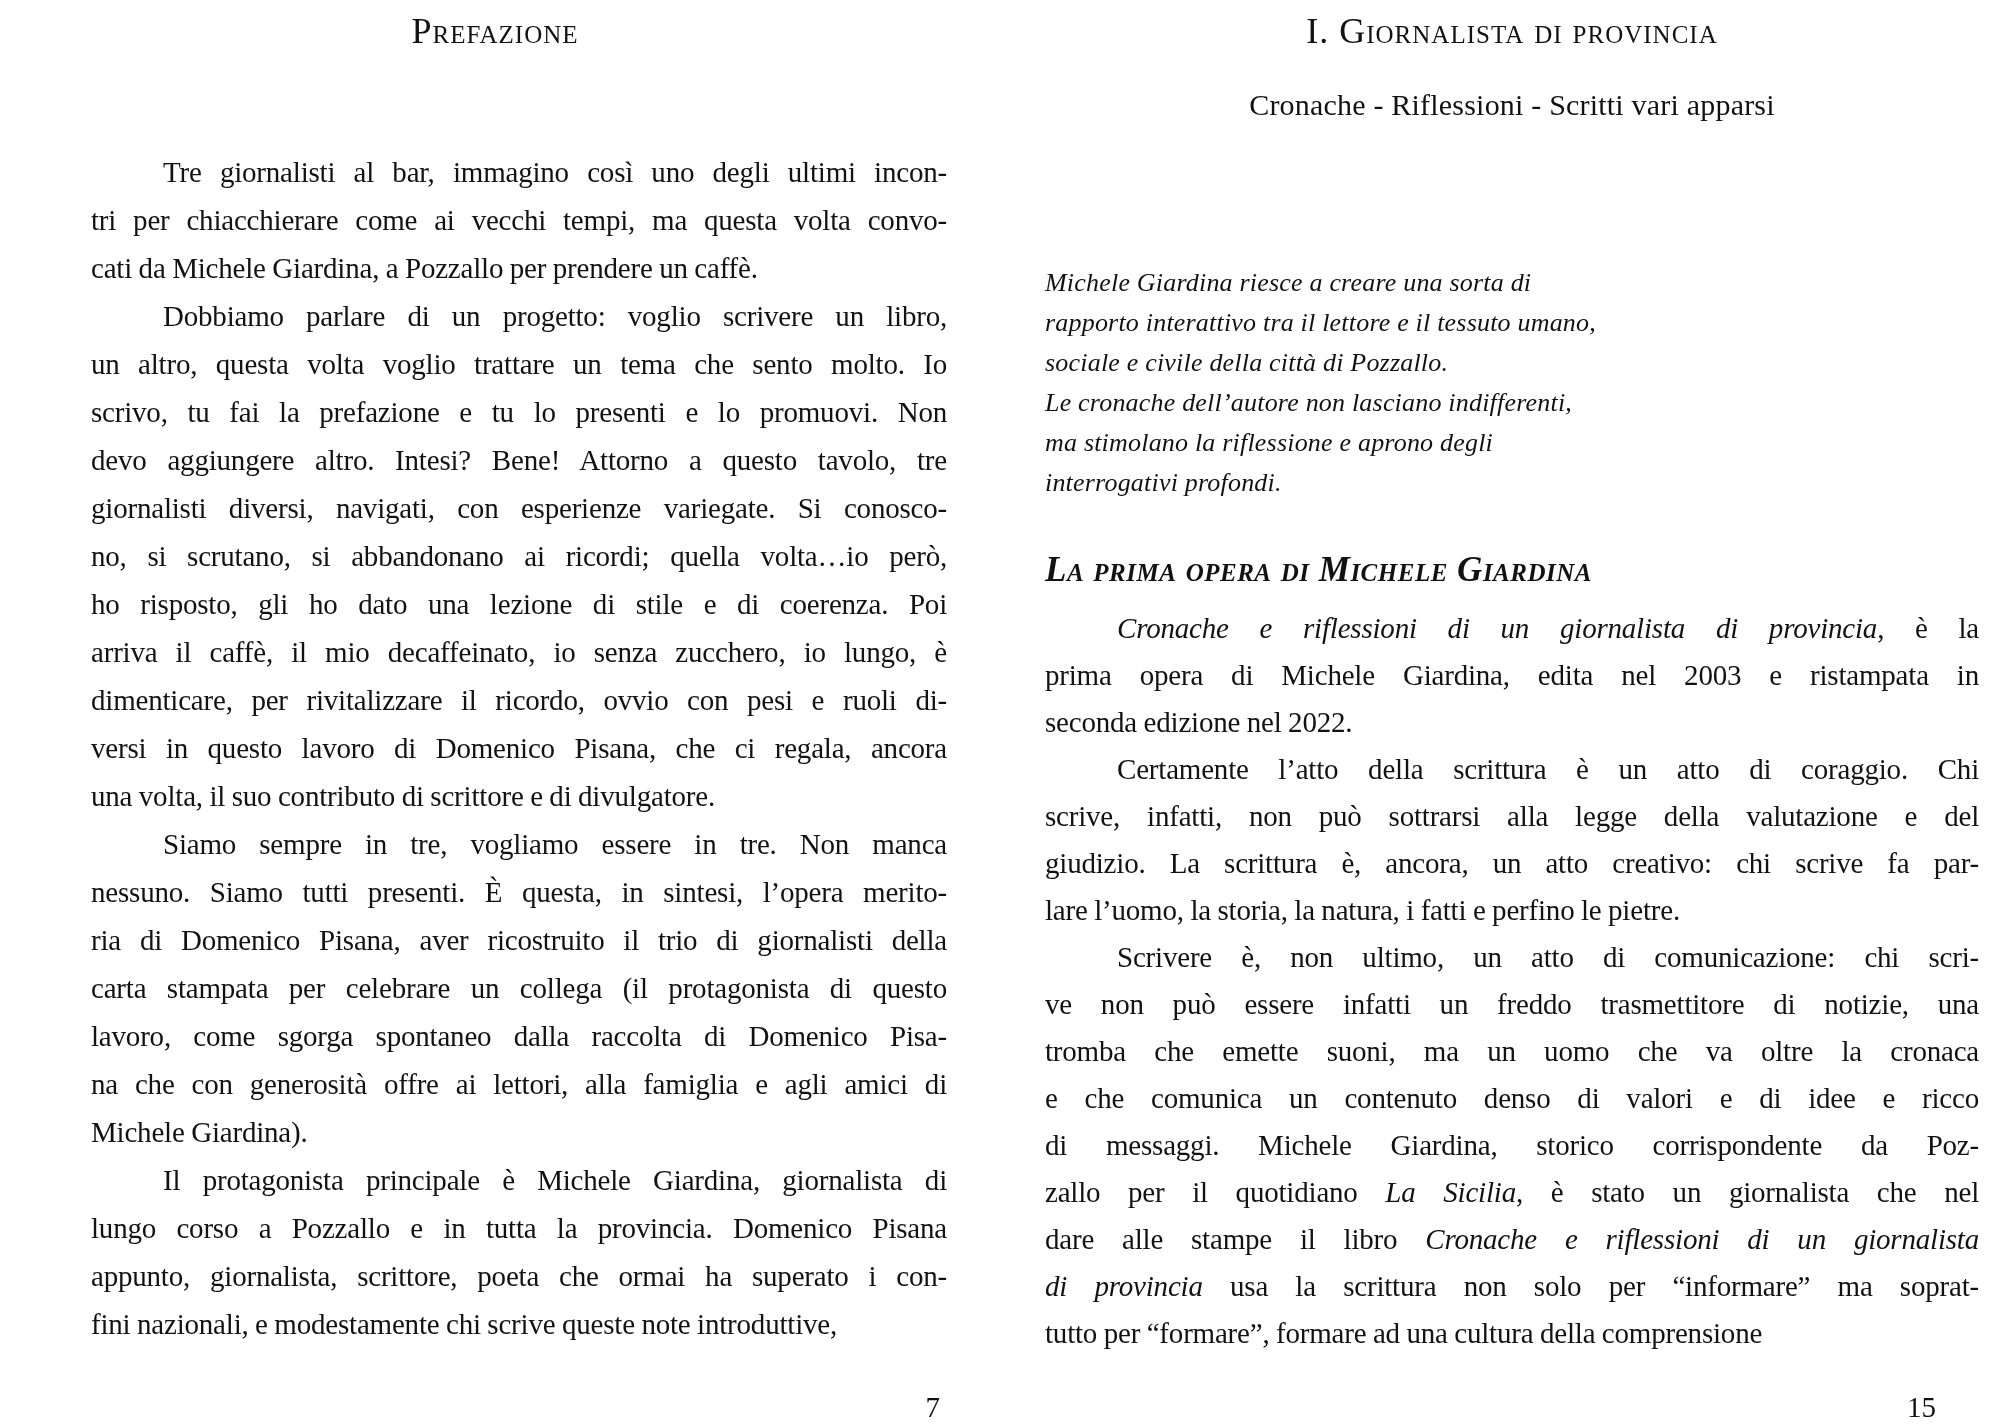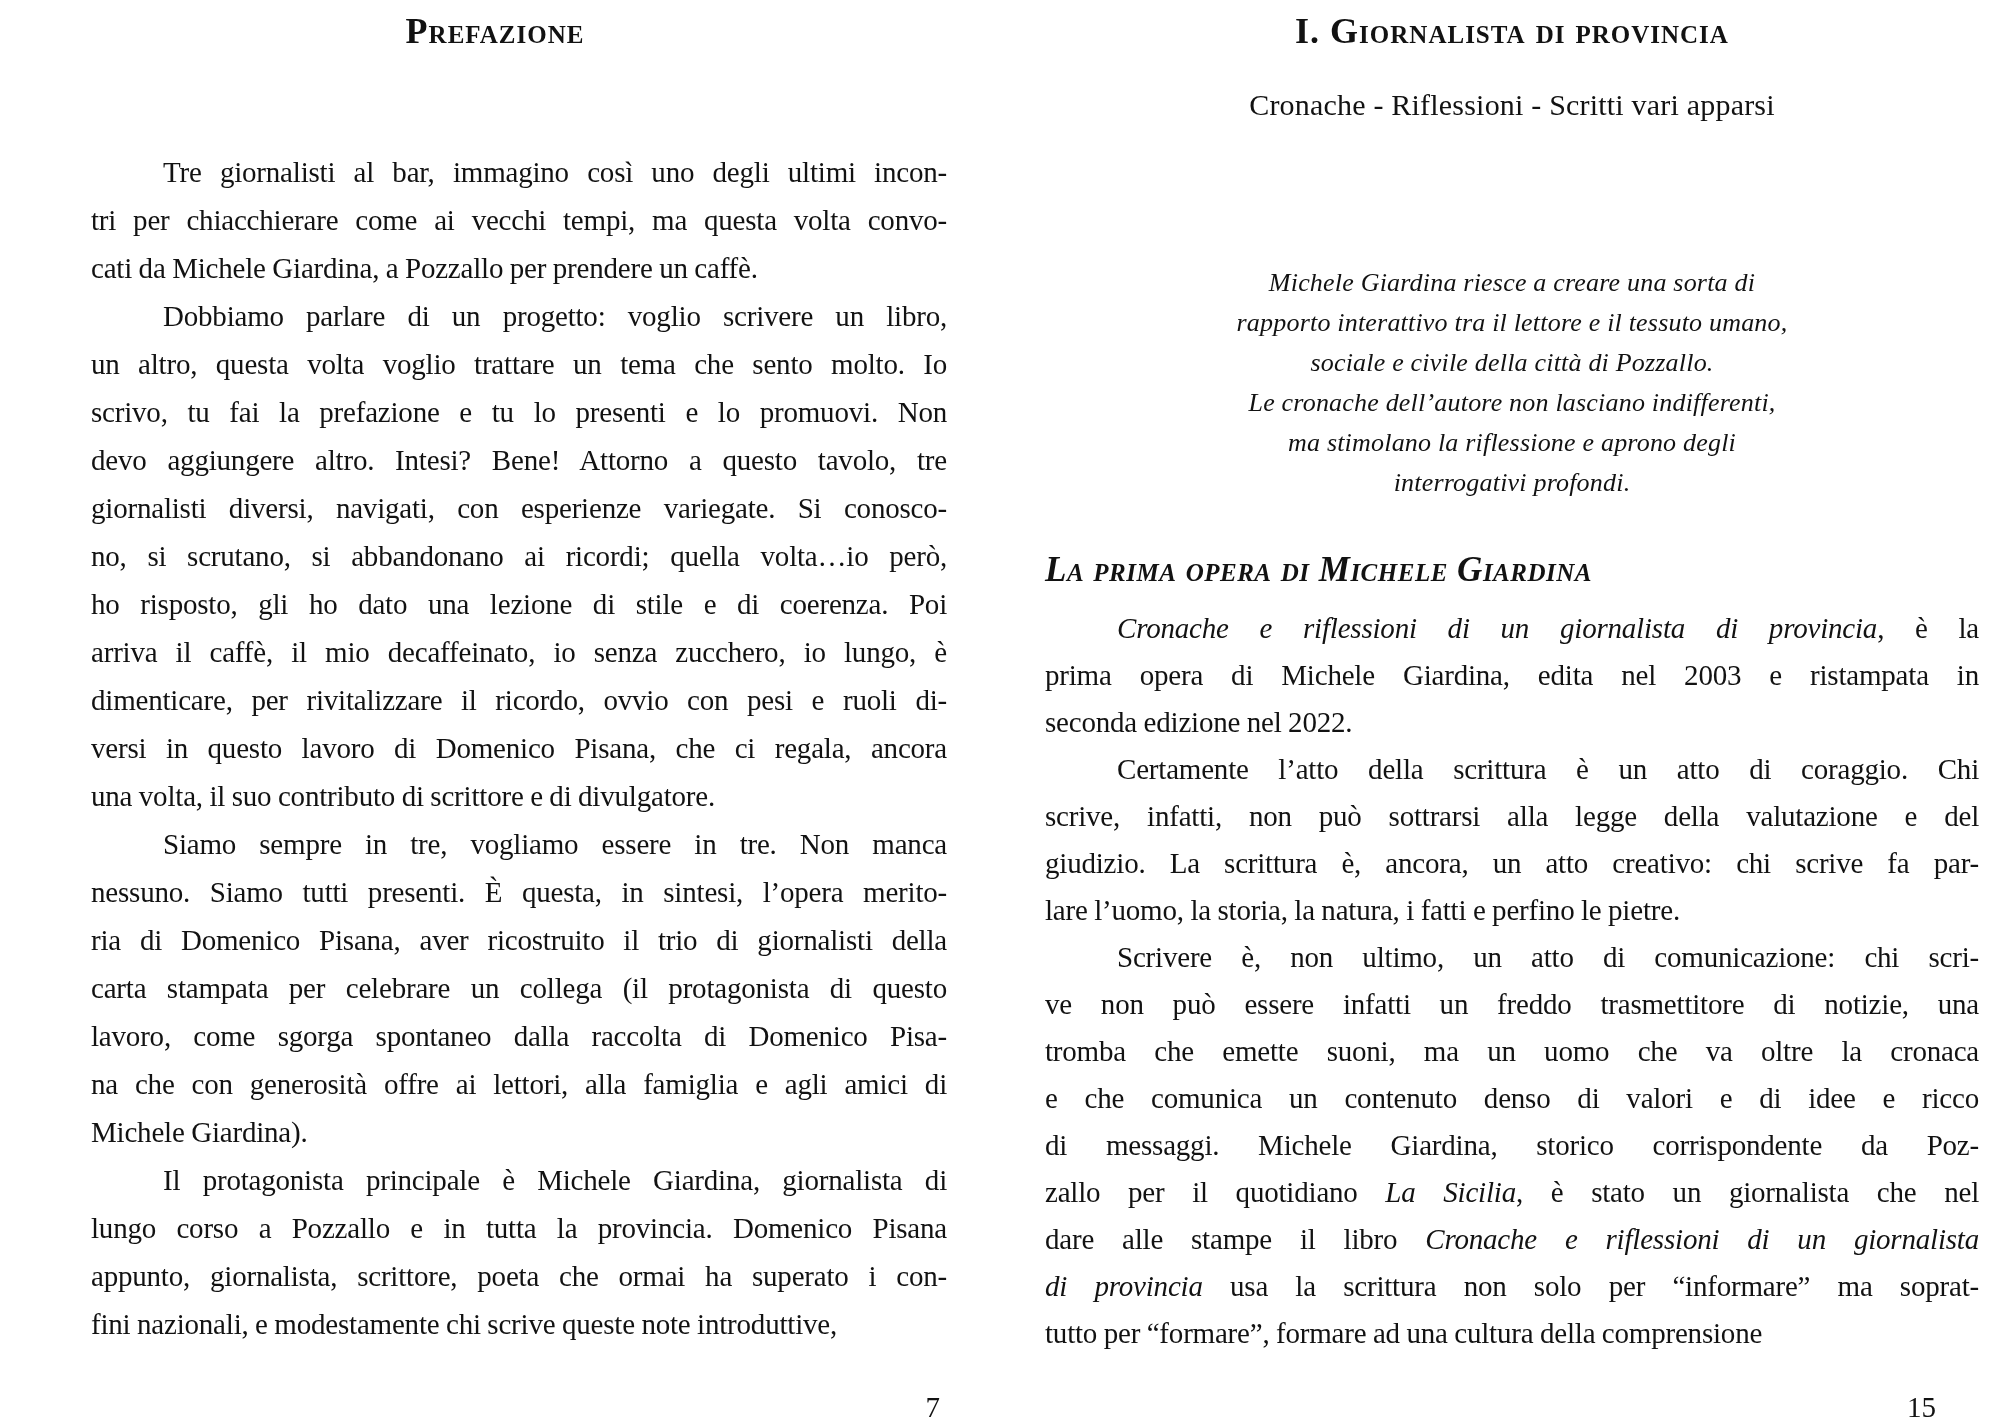--- a/index.html
+++ b/index.html
@@ -10,21 +10,21 @@
     font-family: "Liberation Serif", serif;
     overflow: hidden;
   }
   .book { display: flex; width: 2000px; height: 1425px; }
   .page { position: relative; box-sizing: border-box; width: 1000px; height: 1425px; }
   .page-left  { padding: 8px 53px 0 43px; }
   .page-right { padding: 8px 21px 0 45px; }
 
   .page-title {
     margin: 0; text-align: center;
-    font-variant: small-caps; font-weight: bold;
+    font-variant: small-caps; font-weight: normal;
     font-size: 36px; line-height: 46px; letter-spacing: 1px;
   }
   .subtitle-block { margin-top: 8px; }
   .subtitle {
     text-align: center; font-size: 30px; line-height: 45px; letter-spacing: 0.2px; margin-top: 28px;
   }
 
   .body-text { font-size: 29px; letter-spacing: -0.2px; word-spacing: -0.5px; }
   .page-left  .body-text { margin-top: 94px; }
   .page-right .body-text { margin-top: 12px; }
@@ -34,21 +34,21 @@
     overflow: hidden; white-space: normal;
   }
   .page-left  .line { line-height: 48px; height: 48px; margin-left: 48px; }
   .page-right .line { line-height: 47px; height: 47px; }
   .line.first { text-indent: 72px; }
   .line.last { text-align-last: left; }
   .it { font-style: italic; }
 
   .epigraph {
     margin-top: 136px;
-    text-align: center;
+    text-align: left;
     font-style: italic;
     font-size: 26px; line-height: 40px; letter-spacing: 0.2px;
   }
   .section-heading {
     margin: 44px 0 0 0;
     font-variant: small-caps; font-style: italic; font-weight: bold;
     font-size: 35px; line-height: 46px; letter-spacing: 0.5px;
     text-align: left;
   }
   .page-number {

